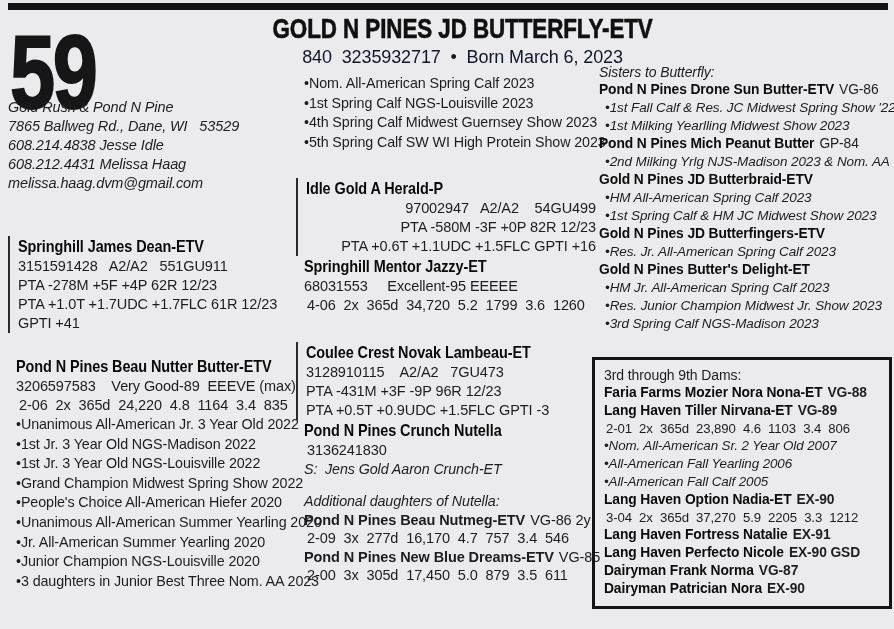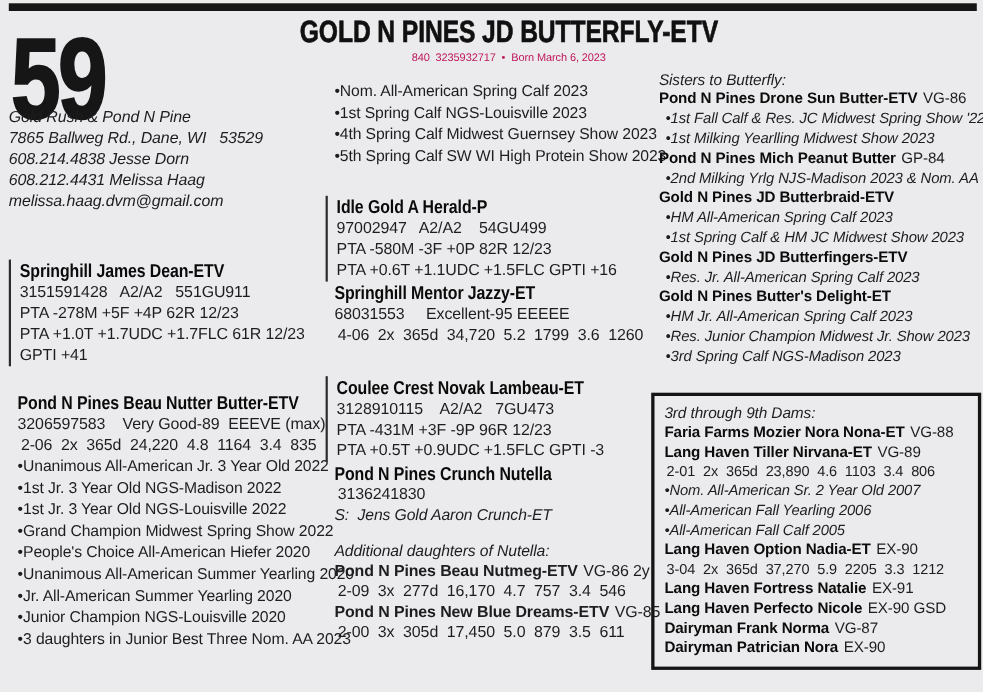--- a/index.html
+++ b/index.html
@@ -15,21 +15,21 @@
     font-size:104px; line-height:0.82; font-weight:900; color:#161616;
     letter-spacing:-3px; transform:scaleX(.78); transform-origin:0 0;
     -webkit-text-stroke:2px #161616;
   }
   .titlewrap { position:absolute; left:115px; top:13px; width:695px; text-align:center; }
   .title {
     font-size:28px; font-weight:bold; color:#101010; white-space:pre;
     display:inline-block; transform:scaleX(.8); transform-origin:50% 50%;
     -webkit-text-stroke:0.6px #101010;
   }
-  .subtitle { font-size:10px; margin-top:2px; color:#be185d; white-space:pre; }
+  .subtitle { font-size:18px; margin-top:2px; color:#0f172a; white-space:pre; }
 
   .col { position:absolute; }
   .col-left { left:8px; top:98px; width:288px; }
   .col-mid  { left:296px; top:74px; width:300px; }
   .col-right{ left:599px; top:63px; width:292px; }
 
   .contact-line { font-size:14.5px; line-height:19px; font-style:italic; white-space:pre; }
 
   .bracket { border-left:2.5px solid #2b2b2b; padding-left:8px; }
   .pad { padding-left:8px; }
@@ -38,59 +38,59 @@
     white-space:pre; width:max-content; transform:scaleX(.85); transform-origin:0 50%;
   }
   .line { font-size:14.5px; line-height:19px; white-space:pre; }
   .record { padding-left:3px; }
   .bullet-line { font-size:14.3px; line-height:19.6px; white-space:pre; }
   .italic-line { font-size:14.3px; line-height:19px; font-style:italic; white-space:pre; }
   .italic-header { font-size:14.3px; line-height:19px; font-style:italic; }
 
   .sire-gap-left { margin-top:43px; }
   .dam-gap-left { margin-top:23px; }
-  .gs1-gap { margin-top:26px; }
+  .gs1-gap { margin-top:26px;text-align:right; }
   .gs2-gap { margin-top:27px; }
   .add-gap { margin-top:13px; }
 
   .sub-line { font-size:14.5px; line-height:18px; font-weight:bold; white-space:pre; }
   .sub-line .score { font-weight:normal; margin-left:5px; }
 
   .r-header { font-size:14px; line-height:18px; font-style:italic; }
   .r-name { font-size:13.8px; font-weight:bold; line-height:18px; white-space:pre; color:#0c0c0c; }
   .r-name .score { font-weight:normal; margin-left:5px; color:#1d1d1f; }
   .r-bullet { font-size:13.5px; font-style:italic; line-height:18px; white-space:pre; padding-left:6px; }
 
   .dams-box {
     position:absolute; left:592px; top:357px; width:277px;
     border:3px solid #141414; padding:6px 8px 8px 9px; background:transparent;
   }
-  .b-header { font-size:14px; font-style:italic; line-height:18px; }
+  .b-header { font-size:14px; line-height:18px; }
   .b-name { font-size:13.8px; font-weight:bold; line-height:17.8px; white-space:pre; color:#0c0c0c; }
-  .b-name .score { font-weight:normal; margin-left:5px; color:#1d1d1f; }
+  .b-name .score { font-weight:bold; margin-left:5px; color:#1d1d1f; }
   .b-record { font-size:13.2px; line-height:17.8px; white-space:pre; padding-left:2px; }
   .b-bullet { font-size:13.4px; font-style:italic; line-height:17.8px; white-space:pre; }
 </style>
 </head>
 <body>
 
 <div class="topbar"></div>
 
 <div class="lot">59</div>
 
 <div class="titlewrap">
   <div><span class="title">GOLD N PINES JD BUTTERFLY-ETV</span></div>
   <div class="subtitle">840  3235932717  •  Born March 6, 2023</div>
 </div>
 
 <div class="col col-left">
   <div>
     <div class="contact-line">Gold Rush &amp; Pond N Pine</div>
     <div class="contact-line">7865 Ballweg Rd., Dane, WI   53529</div>
-    <div class="contact-line">608.214.4838 Jesse Dorn</div>
+    <div class="contact-line">608.214.4838 Jesse Idle</div>
     <div class="contact-line">608.212.4431 Melissa Haag</div>
     <div class="contact-line">melissa.haag.dvm@gmail.com</div>
   </div>
 
   <div class="bracket sire-gap-left">
     <div class="animal-name">Springhill James Dean-ETV</div>
     <div class="line">3151591428   A2/A2   551GU911</div>
     <div class="line">PTA -278M +5F +4P 62R 12/23</div>
     <div class="line">PTA +1.0T +1.7UDC +1.7FLC 61R 12/23</div>
     <div class="line">GPTI +41</div>

